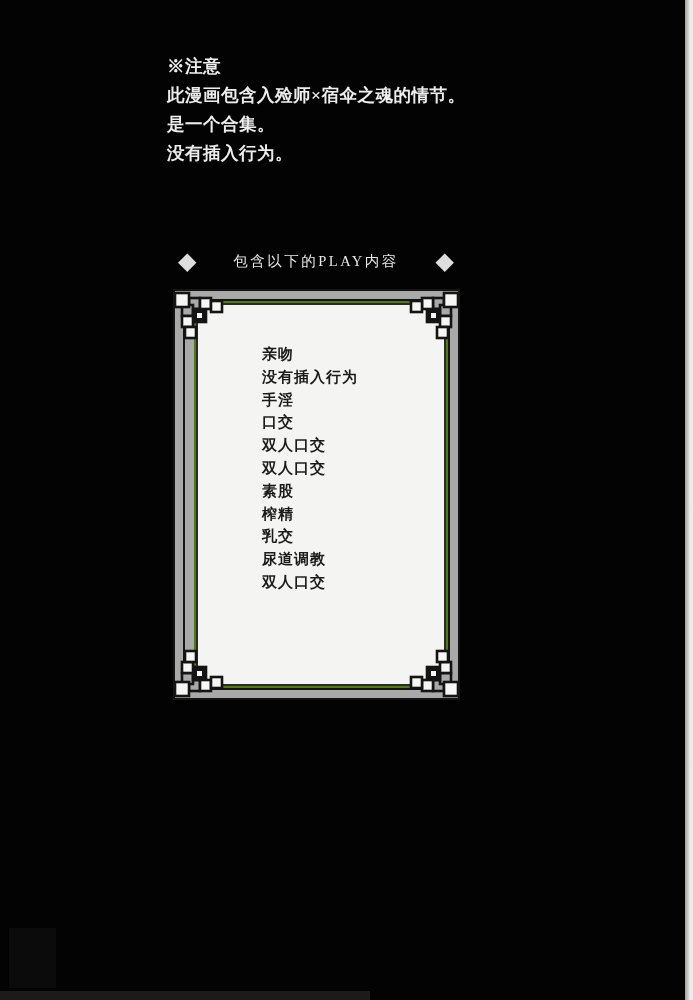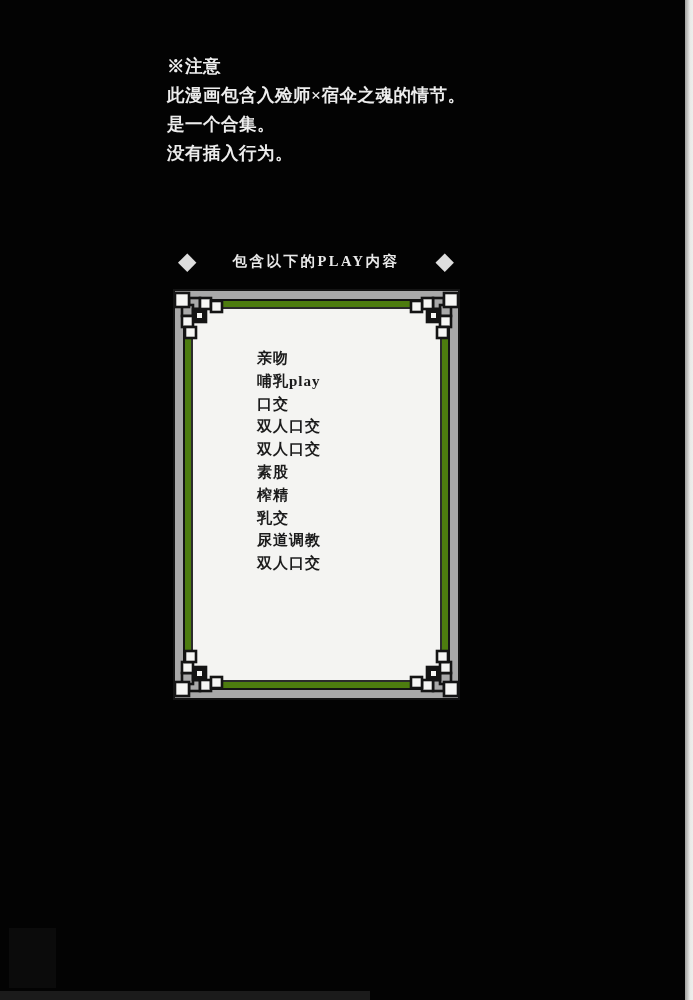--- a/index.html
+++ b/index.html
@@ -31,28 +31,28 @@
   
   .play-header{
     position:absolute;left:178px;top:246px;width:276px;height:30px;
     display:flex;align-items:center;justify-content:space-between;
   }
   .diamond{
     color:#dedede;font-size:24px;line-height:1;
     font-family:"DejaVu Sans",sans-serif;
   }
   .play-header-label{
-    color:#e9e9e9;font-size:14.5px;font-weight:700;letter-spacing:2.5px;
+    color:#e9e9e9;font-size:14.5px;font-weight:400;letter-spacing:2.5px;
   }
   
   .frame{position:absolute;left:173px;top:289px;width:287px;height:411px;}
   .f1{position:absolute;inset:0;border:2px solid #141414;background:#a9a9a9;}
   .f2{position:absolute;inset:2px;border:6px solid #a9a9a9;}
   .f3{position:absolute;inset:0;border:2px solid #141414;}
-  .f4{position:absolute;inset:0;border:6px solid #4d7c0f;background:#4c1d95;}
+  .f4{position:absolute;inset:0;border:2px solid #4d7c0f;background:#4c1d95;margin-left:9px;}
   .f5{position:absolute;inset:0;border:2px solid #2b2b2b;background:#f4f4f2;}
   .play-list{
     position:absolute;left:64px;top:38px;right:4px;
     color:#1b1b1b;font-size:15px;font-weight:600;line-height:22.8px;
     letter-spacing:1px;
   }
   
   .orn{position:absolute;width:58px;height:58px;}
   .orn.tl{left:-1px;top:-1px;}
   .orn.tr{right:-1px;top:-1px;transform:scaleX(-1);}
@@ -82,21 +82,22 @@
   </div>
 
   <div class="frame">
     <div class="f1">
       <div class="f2">
           <div class="f3">
         <div class="f4">
               <div class="f5">
           <div class="play-list">
                   <div class="play-item">亲吻</div>
-                  <div class="play-item">哺乳play</div>
+                  <div class="play-item">没有插入行为</div>
+                  <div class="play-item">手淫</div>
                   <div class="play-item">口交</div>
                   <div class="play-item">双人口交</div>
                   <div class="play-item">双人口交</div>
                   <div class="play-item">素股</div>
                   <div class="play-item">榨精</div>
                   <div class="play-item">乳交</div>
                   <div class="play-item">尿道调教</div>
                   <div class="play-item">双人口交</div>
                 </div>
         </div>

